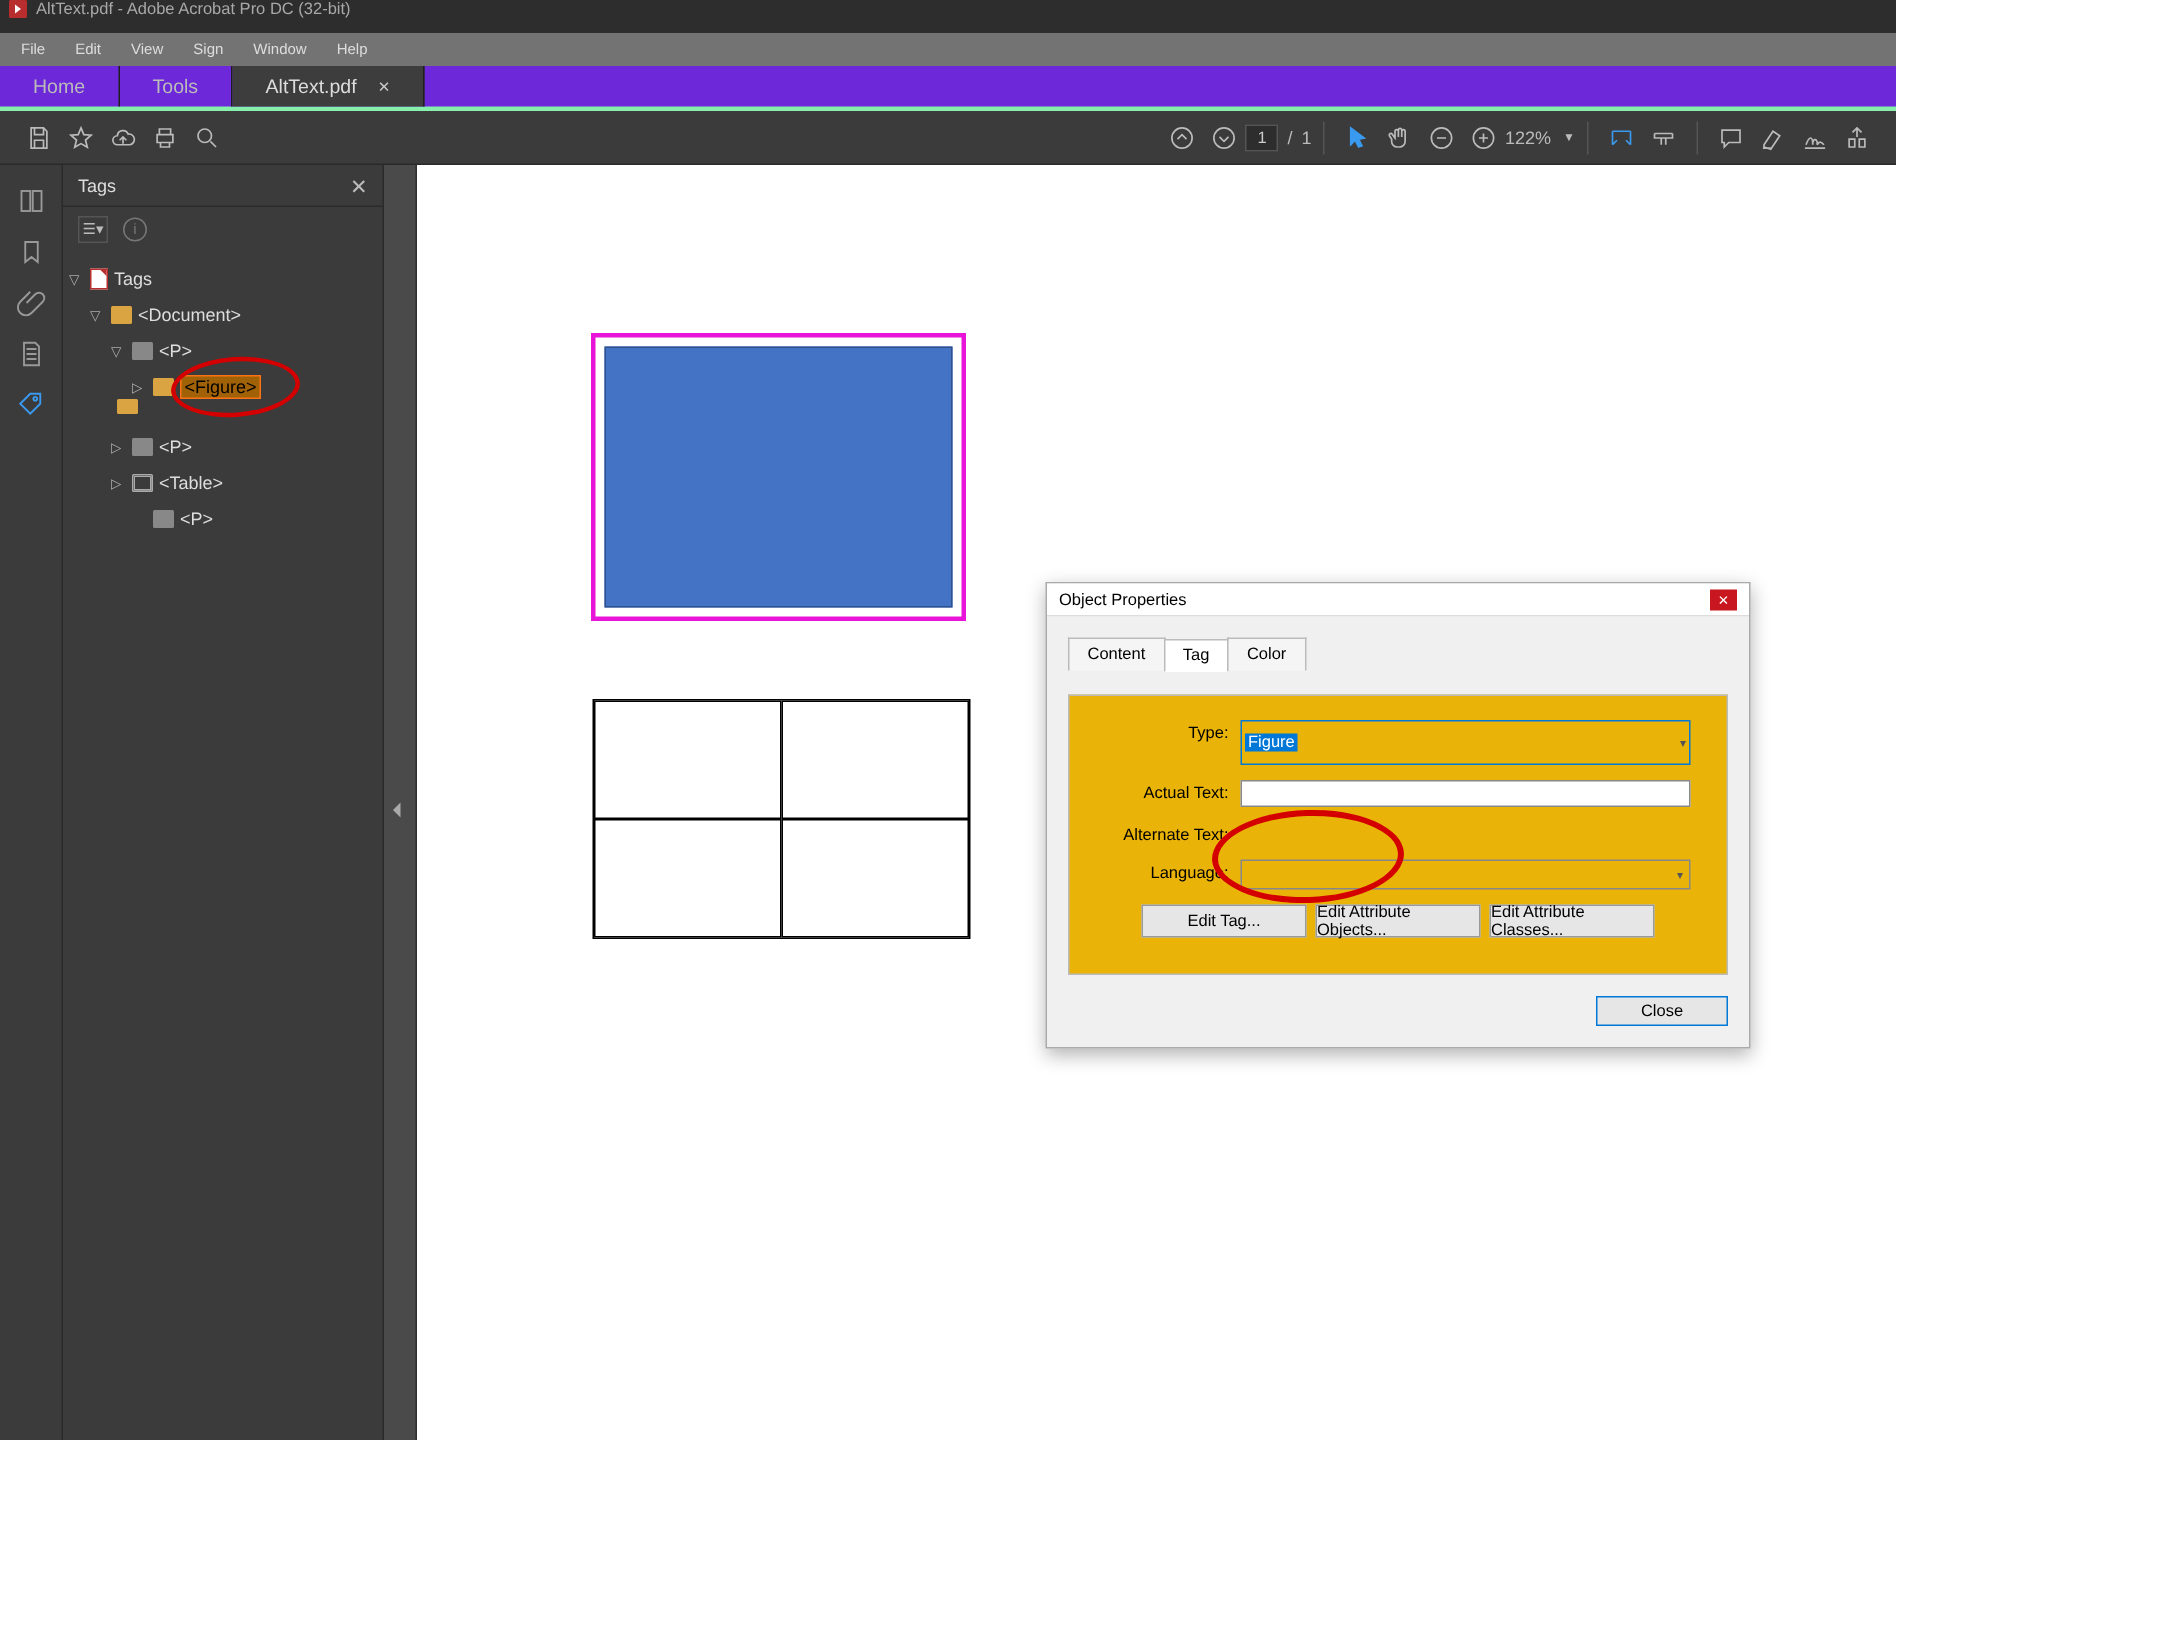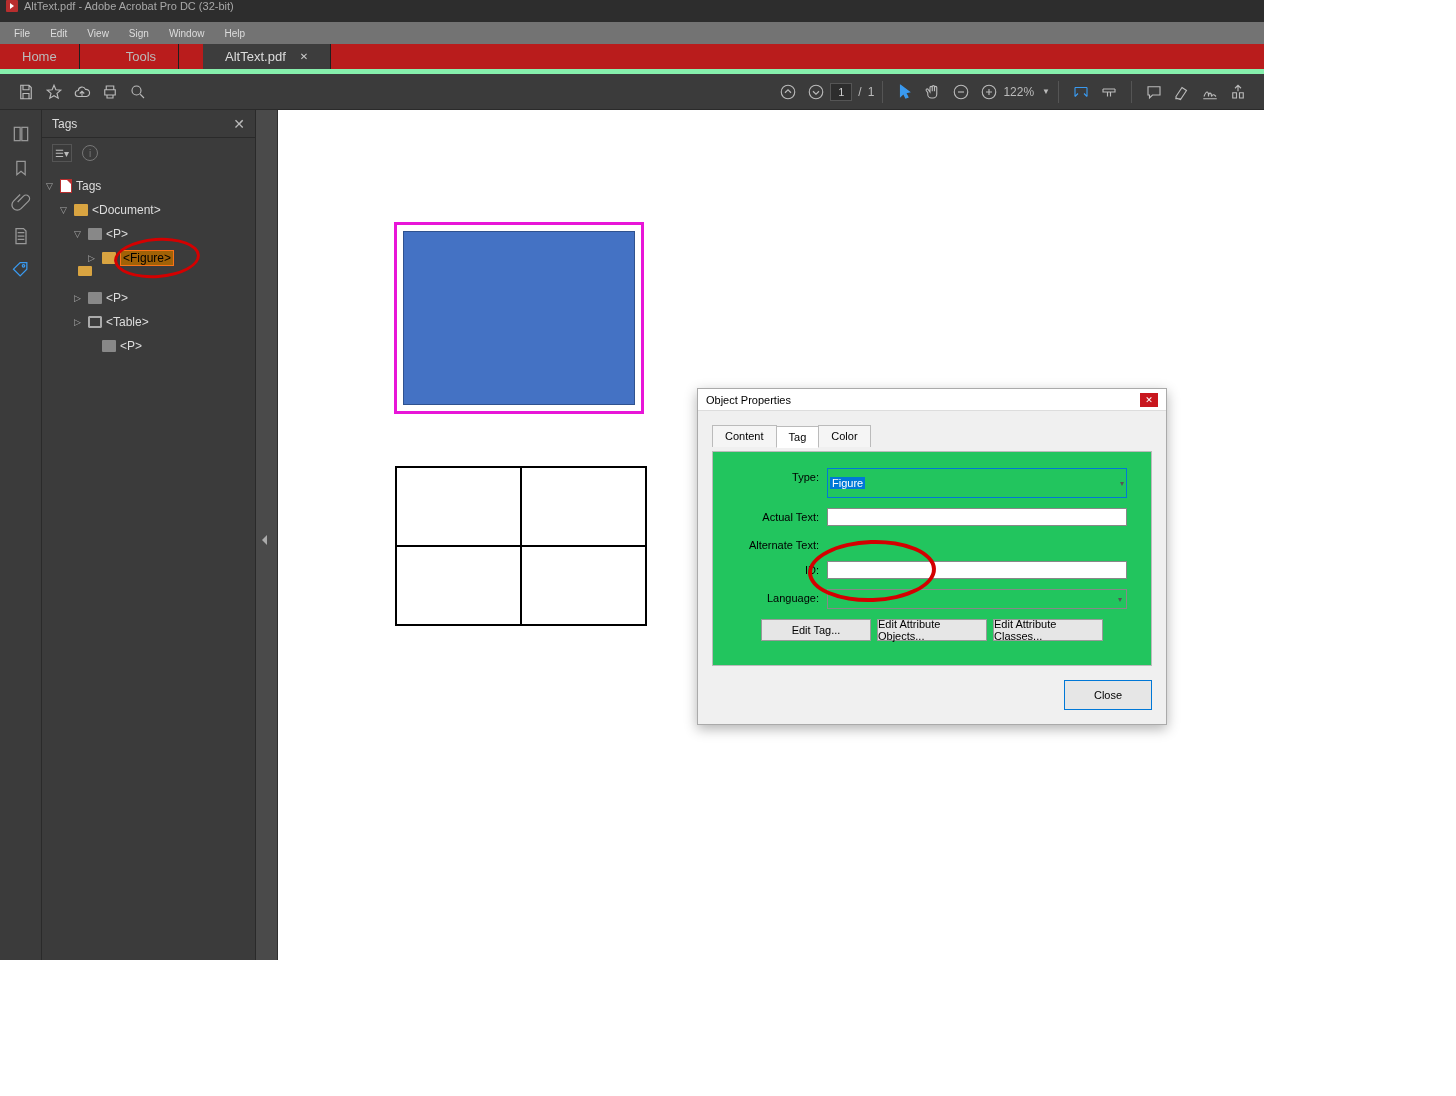--- a/index.html
+++ b/index.html
@@ -7,21 +7,21 @@
 
 .app { width: 1264px; height: 960px; display: flex; flex-direction: column; background: #3b3b3b; color: #ccc; font-size: 12px; position: relative; }
 
 .titlebar { height: 22px; background: #2d2d2d; display: flex; align-items: flex-start; padding: 0 6px; color: #a8a8a8; font-size: 11px; }
 .titlebar .logo { width: 12px; height: 12px; background: #b82e2e; margin-right: 6px; position: relative; border-radius: 1px; }
 .titlebar .logo::after { content: ""; position: absolute; border-left: 4px solid white; border-top: 3px solid transparent; border-bottom: 3px solid transparent; left: 4px; top: 3px; }
 
 .menubar { height: 22px; background: #737373; display: flex; align-items: center; padding: 0 4px; font-size: 10px; }
 .menubar .item { padding: 3px 10px; color: #ddd; cursor: default; }
 
-.tabbar { height: 30px; background: #b91c1c; display: flex; align-items: stretch; border-bottom: 5px solid #86efac; gap: 24px; }
+.tabbar { height: 30px; background: #6d28d9; display: flex; align-items: stretch; border-bottom: 3px solid #86efac; }
 .tabbar .tab { padding: 0 22px; display: flex; align-items: center; color: #bbb; font-size: 13px; border-right: 1px solid #1f1f1f; position: relative; }
 .tabbar .tab.active { background: #3d3d3d; color: #ddd; }
 .tabbar .tab .close { margin-left: 14px; color: #ccc; font-size: 10px; }
 
 .toolbar { height: 36px; background: #3b3b3b; display: flex; align-items: center; padding: 0 12px; border-bottom: 1px solid #2a2a2a; }
 .toolbar .ticon { width: 28px; height: 28px; display: flex; align-items: center; justify-content: center; color: #bbb; }
 .toolbar .ticon svg { width: 18px; height: 18px; stroke: #bbb; fill: none; stroke-width: 1.5; }
 .toolbar .spacer { flex: 1; }
 .toolbar .sep { width: 1px; height: 22px; background: #555; margin: 0 8px; }
 .toolbar .pagebox { display: flex; align-items: center; gap: 6px; color: #bbb; font-size: 12px; }
@@ -65,29 +65,29 @@
 .tbl { position: absolute; left: 117px; top: 356px; width: 252px; height: 160px; border: 1px solid #000; }
 .tbl .row { height: 50%; display:flex; }
 .tbl .cell { width:50%; border:1px solid #000; }
 
 .dialog { position:absolute; left:697px; top:388px; width:470px; background:#f0f0f0; border:1px solid #aaa; box-shadow:0 4px 12px rgba(0,0,0,.3); color:#000; }
 .dialog .dhdr { height:22px; background:#fff; display:flex; align-items:center; padding:0 8px; font-size:11px; border-bottom:1px solid #ddd;}
 .dialog .dhdr .dx { margin-left:auto; width:18px; height:14px; background:#c8171e; color:#fff; display:flex; align-items:center; justify-content:center; font-size:9px;}
 .dialog .tabs { display:flex; padding: 14px 0 0 14px; font-size:11px;}
 .dialog .dtab { padding:4px 12px; border:1px solid #bbb; border-bottom:none; background:#f5f5f5; margin-right:-1px;}
 .dialog .dtab.active { background:#fff; position:relative; top:1px; border-bottom:1px solid #fff;}
-.dialog .panel { margin:4px 14px 14px 14px; border:1px solid #bbb; background:#22c55e; padding:16px 24px 20px 24px;}
+.dialog .panel { margin:16px 14px 14px 14px; border:1px solid #bbb; background:#eab308; padding:16px 24px 20px 24px;}
 .dialog .fld { display:flex; align-items:flex-start; margin-bottom:10px; font-size:11px;}
 .dialog .fld label { width:90px; text-align:right; padding-right:8px; padding-top:3px;}
 .dialog .fld input, .dialog .fld select, .dialog .fld textarea { flex:1; border:1px solid #888; font-size:11px; padding:2px 4px; font-family:inherit;}
 .dialog .fld textarea { height:56px; resize:none;}
 .dialog .fld .typeval { background:#0078d7; color:#fff; padding:0 2px; display:inline-block;}
 .dialog .btns { display:flex; gap:6px; padding:0 24px 4px;}
 .dialog .btn { flex:1; height:22px; border:1px solid #999; background:#e6e6e6; font-size:11px; display:flex; align-items:center; justify-content:center;}
-.dialog .closebtn { width:88px; height:30px; border:1px solid #0078d7; background:#e6e6e6; font-size:11px; display:flex; align-items:center; justify-content:center; margin:14px 14px 14px auto;}
+.dialog .closebtn { width:88px; height:20px; border:1px solid #0078d7; background:#e6e6e6; font-size:11px; display:flex; align-items:center; justify-content:center; margin:14px 14px 14px auto;}
 
 .circle2 { position:absolute; border:4px solid #d40000; border-radius:50%; width:128px; height:62px; left:808px; top:540px; transform:rotate(-2deg); pointer-events:none; z-index:5;}
 </style>
 </head>
 <body>
 
 <div class="app">
 
   <div class="titlebar">
     <div class="logo"></div>
@@ -333,24 +333,20 @@
         </div>
       </div>
       <div class="fld">
         <label>Actual Text:</label>
         <input value="" style="">
       </div>
       <div class="fld">
         <label>Alternate Text:</label>
       </div>
       <div class="fld">
-        <label>ID:</label>
-        <input value="" style="">
-      </div>
-      <div class="fld">
         <label>Language:</label>
         <div style="flex:1; border:1px solid #888; height:20px; display:flex; align-items:center;">
           <span style="flex:1;"></span>
           <span style="font-size:8px; color:#555; padding:0 4px;">▾</span>
         </div>
       </div>
       <div class="btns">
         <div class="btn">Edit Tag...</div>
         <div class="btn">Edit Attribute Objects...</div>
         <div class="btn">Edit Attribute Classes...</div>

